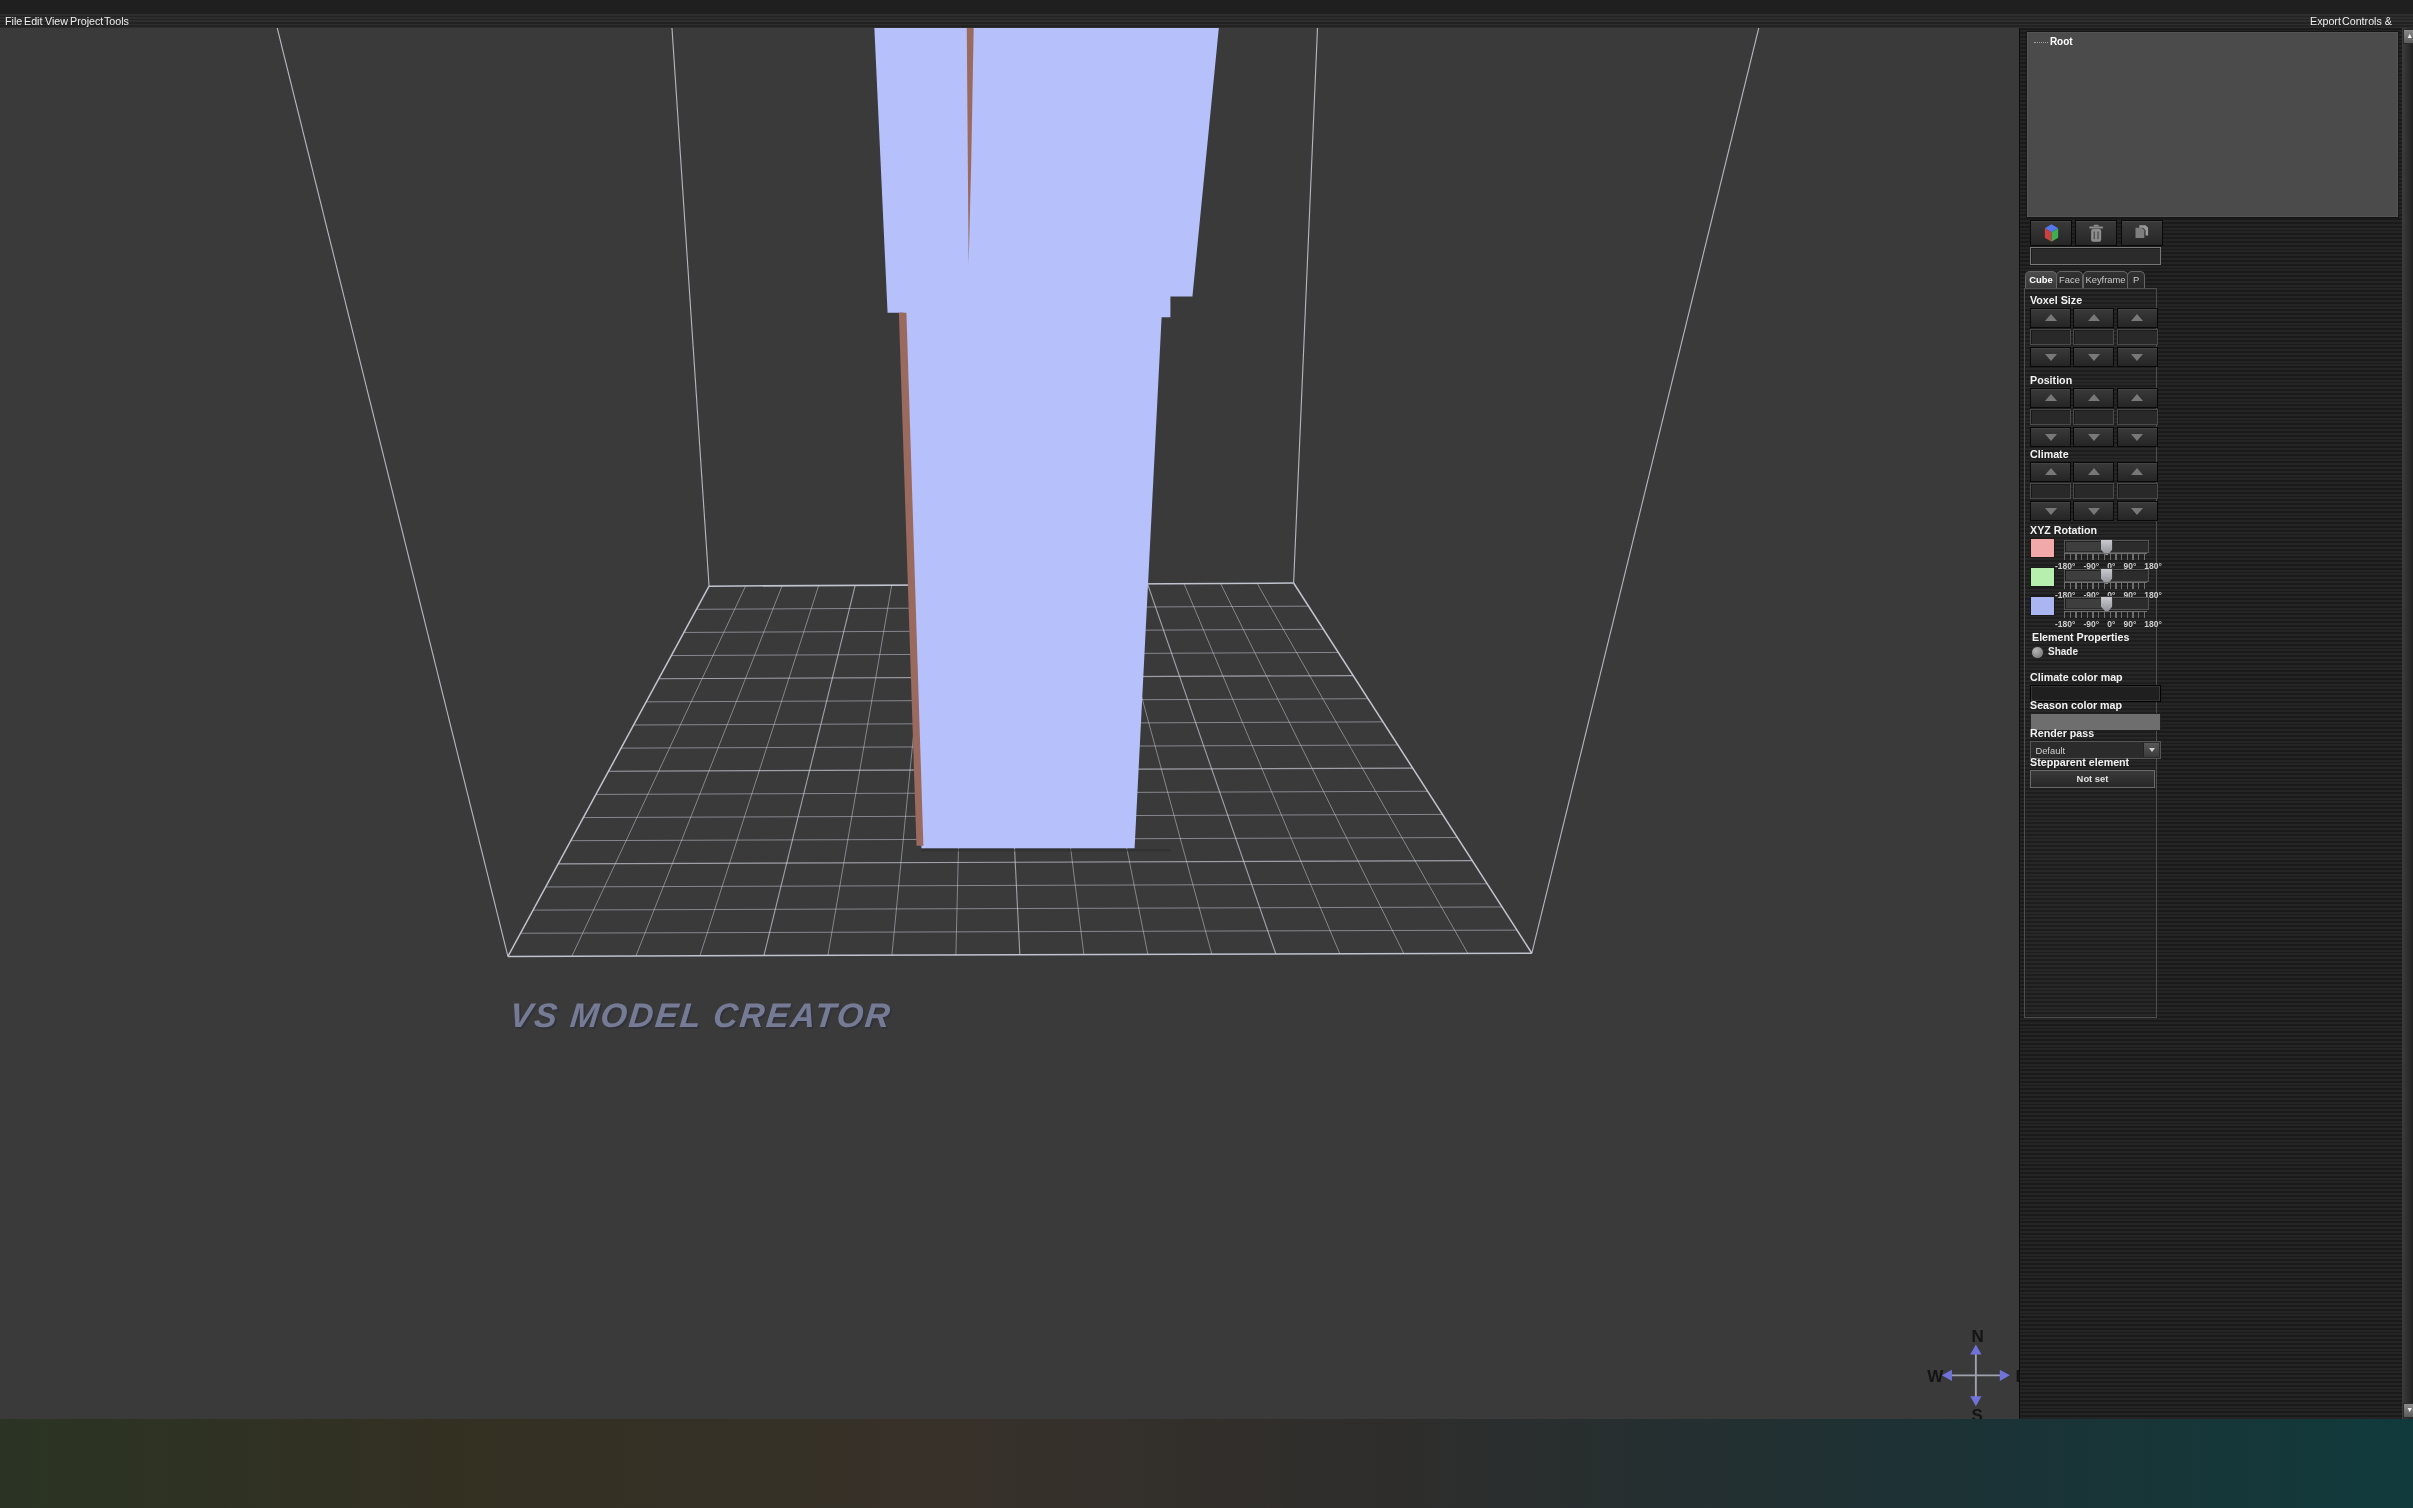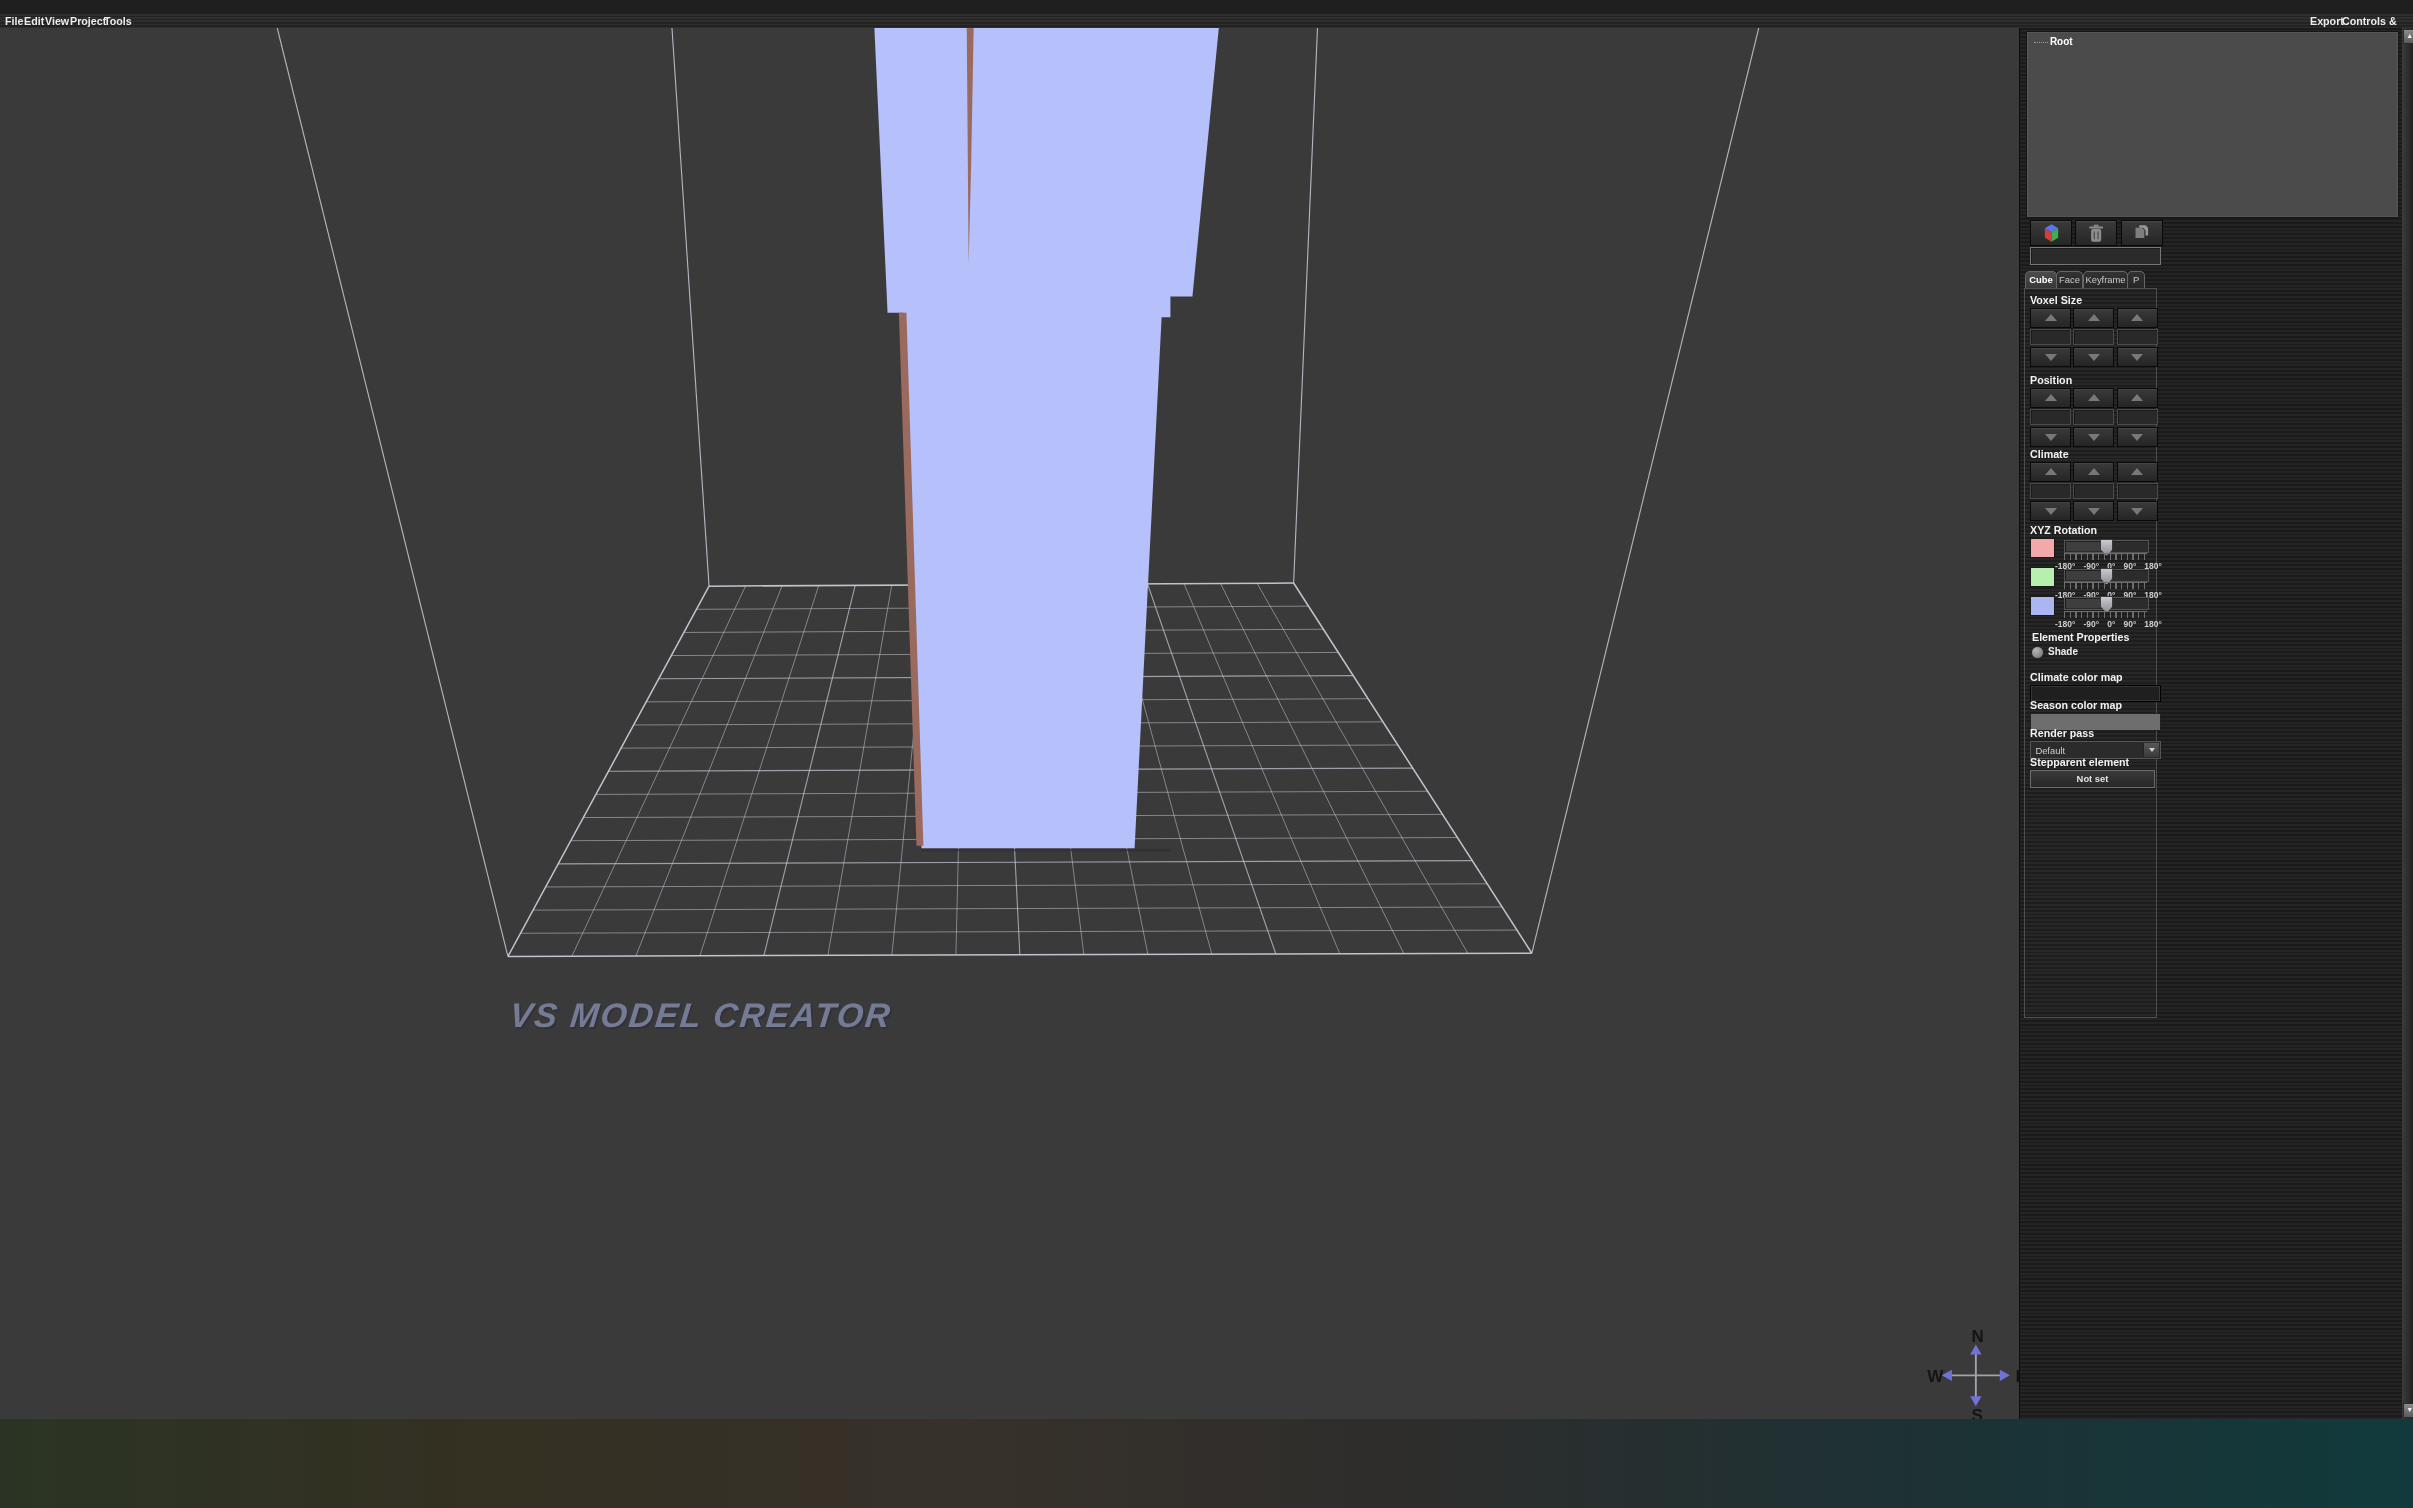--- a/index.html
+++ b/index.html
@@ -6,21 +6,21 @@
   #screen{position:relative;width:2413px;height:1508px;overflow:hidden;
           font-family:"Liberation Sans",sans-serif;background:#1f1f1f;}
   .abs{position:absolute;}
   
   #titlebar{left:0;top:0;width:2413px;height:14px;
     background:repeating-linear-gradient(0deg,#343434 0 1.3px,#262626 1.3px 3.1px);}
   #titlebar .title{width:100%;text-align:center;top:1.3px;font-size:10.7px;font-weight:bold;color:#d9d9d9;left:-79px;}
   .winbtn{top:2.5px;width:16.3px;height:10px;color:#c9c9c9;font-size:9.4px;line-height:8.8px;text-align:center;}
   #menubar{left:0;top:14px;width:2413px;height:14px;
     background:repeating-linear-gradient(0deg,#2e2e2e 0 1.3px,#222 1.3px 3.1px);border-bottom:0.6px solid #111;}
-  .menu-item{top:1.3px;font-size:10.7px;font-weight:bold;color:#ececec;}
+  .menu-item{top:1.3px;font-size:10.7px;font-weight:normal;color:#ececec;}
   
   #viewport{left:0;top:28px;width:2019px;height:1391px;background:#3a3a3a;}
   #watermark{left:510px;top:968px;font-size:34px;font-weight:bold;font-style:italic;
     color:#757a95;letter-spacing:1.9px;transform:skewX(-6deg);text-shadow:1.9px 1.9px 0 #32323a;}
   
   #rightpanel{left:2019px;top:28px;width:395px;height:1391px;
     background:repeating-linear-gradient(0deg,#242424 0 1.9px,#1a1a1a 1.9px 3.8px);
     border-left:1.3px solid #0d0d0d;}
   .panel-label{font-size:10.7px;font-weight:bold;color:#f2f2f2;}
   #treebox{left:6.3px;top:3.1px;width:371px;height:185px;background:#4b4b4b;

